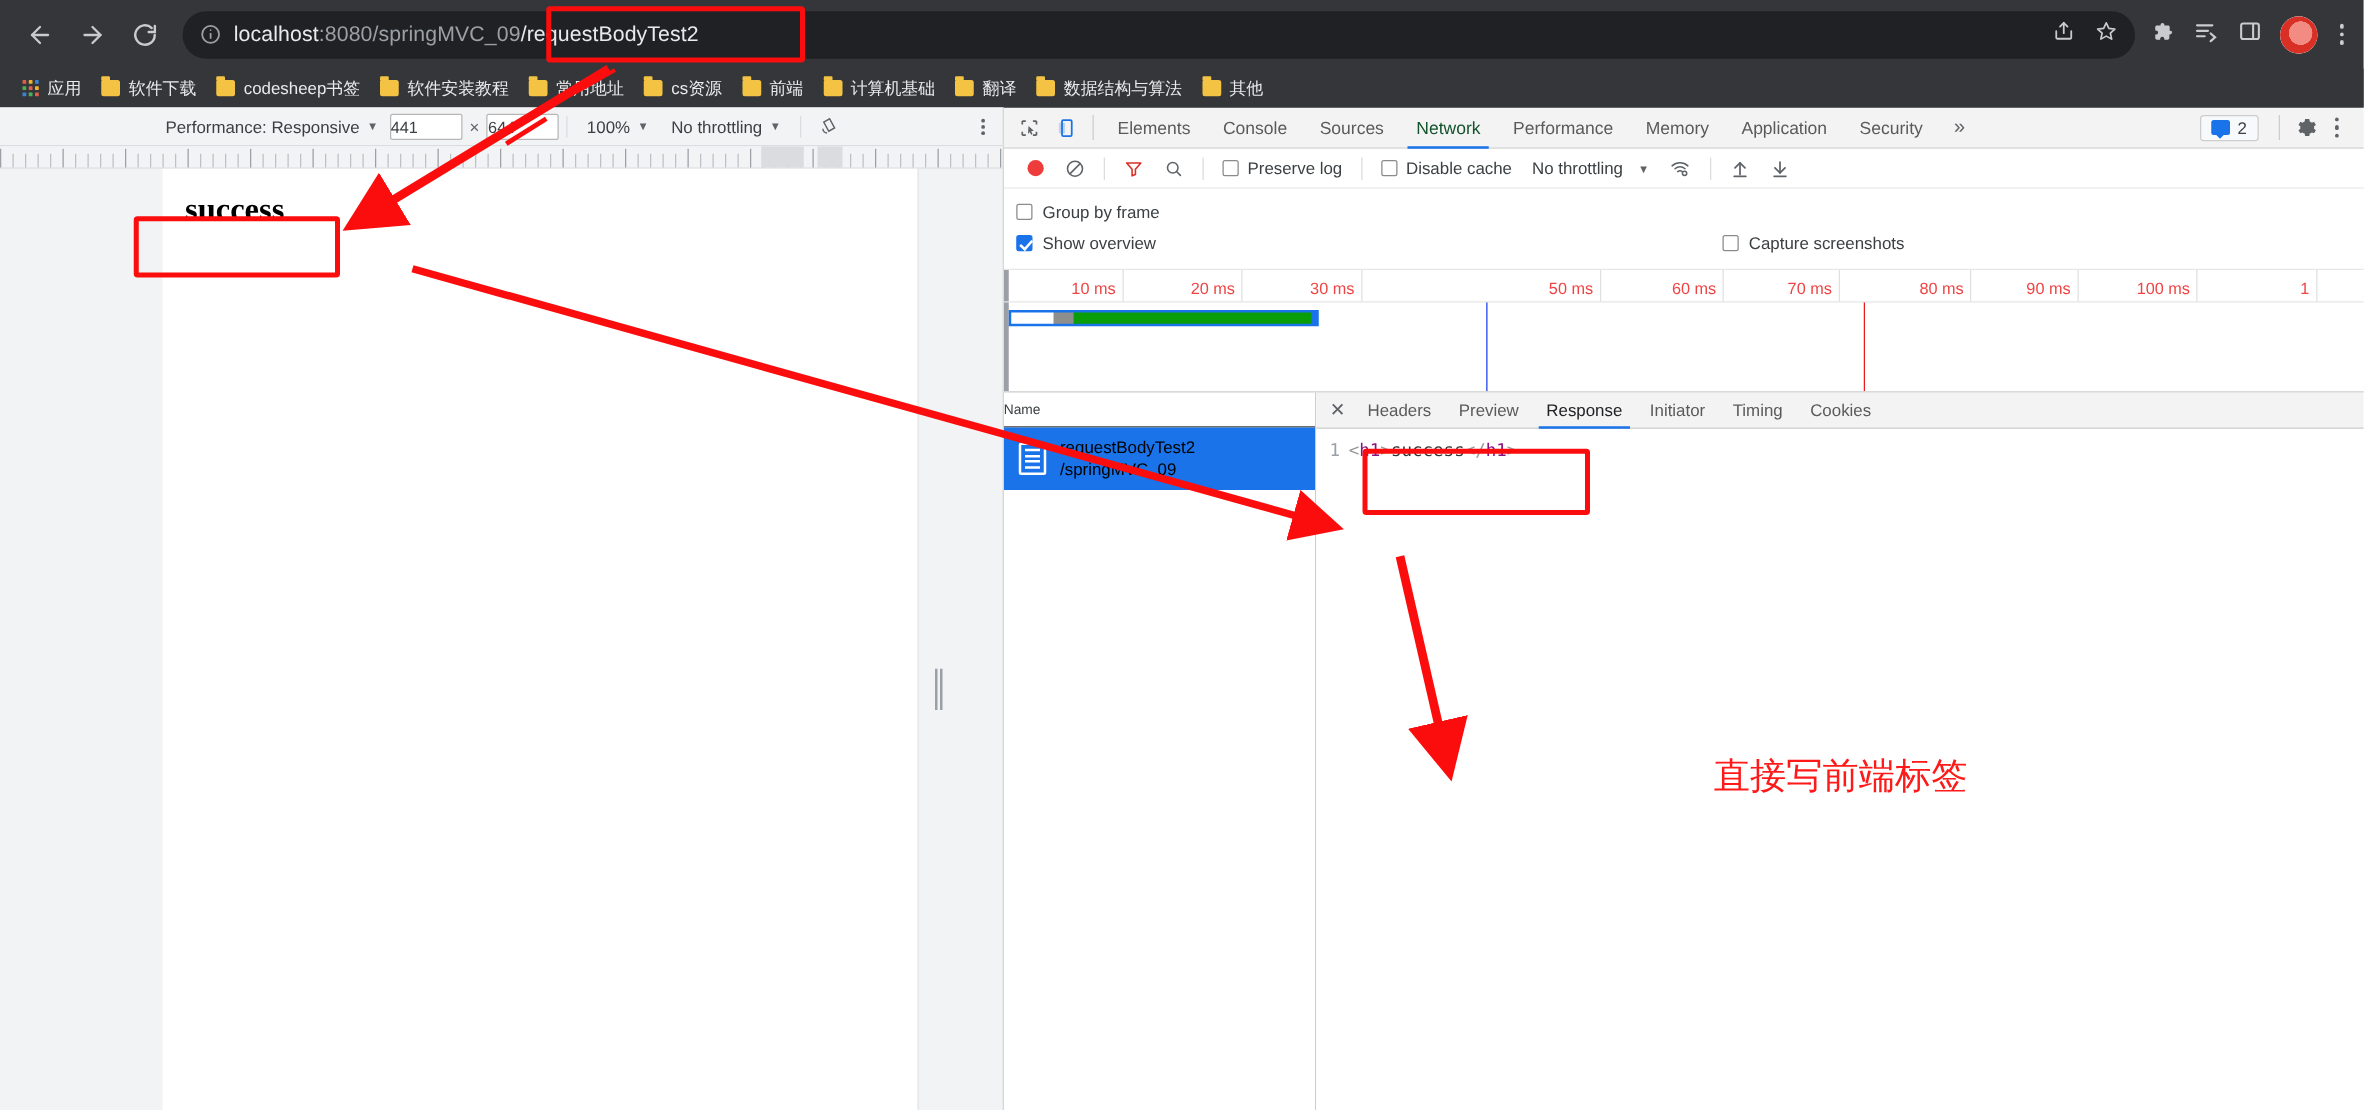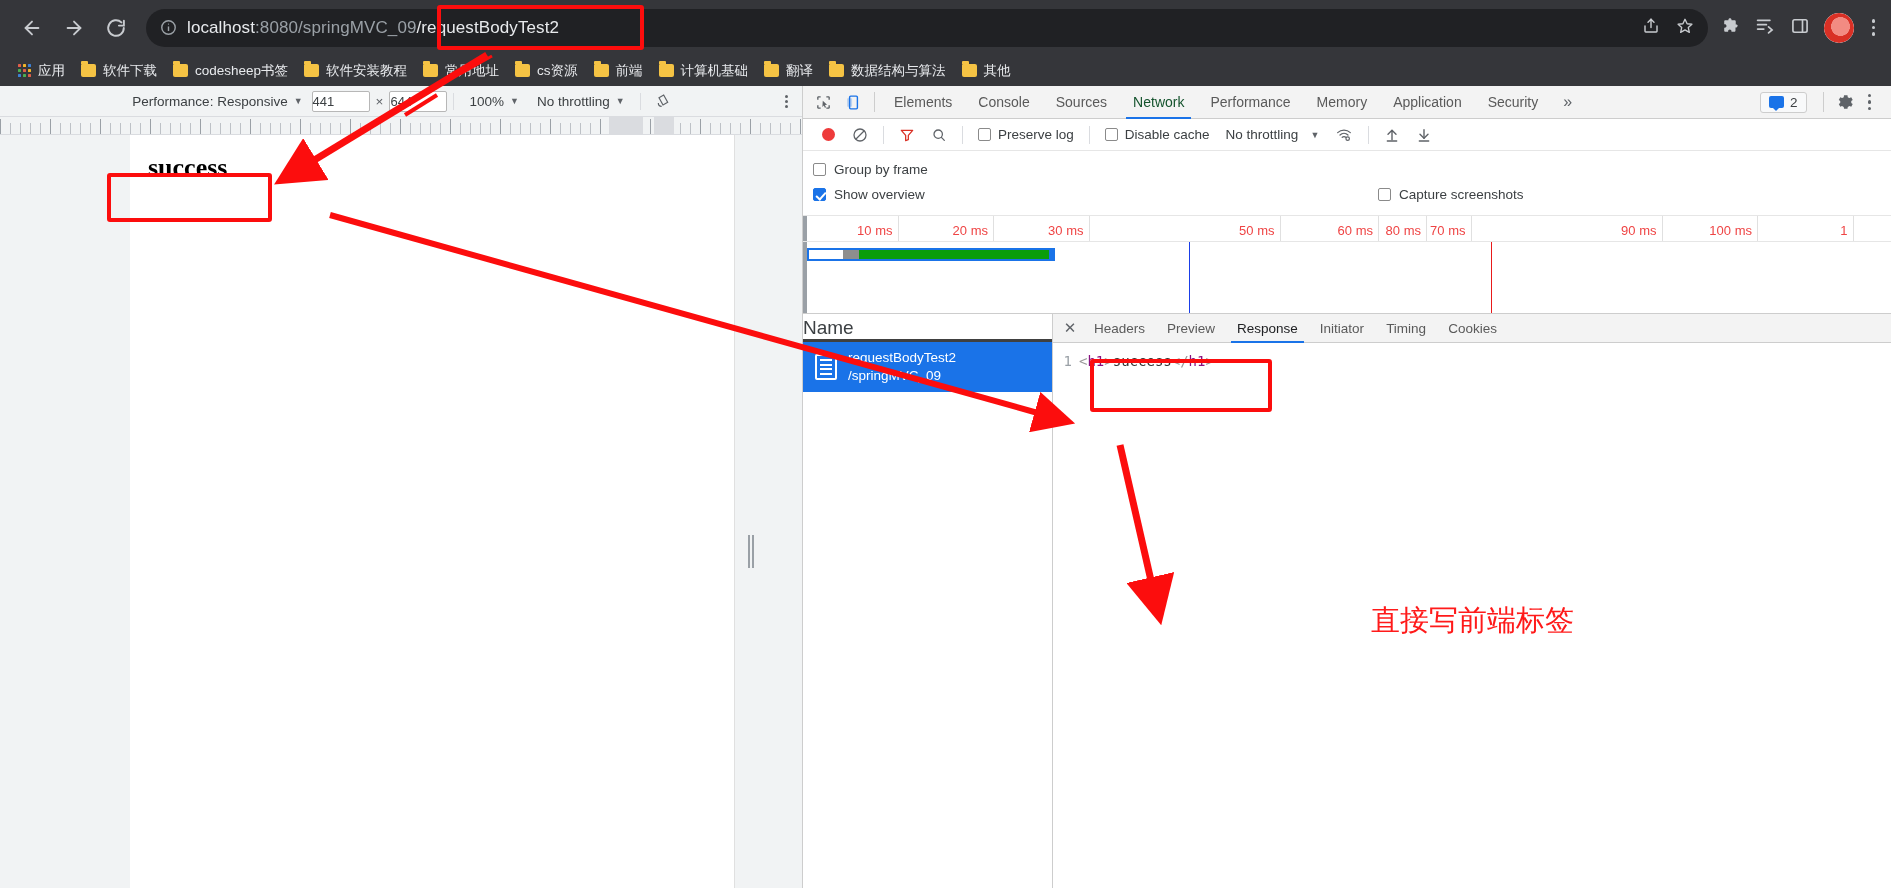--- a/index.html
+++ b/index.html
@@ -403,31 +403,31 @@
     width: 250px;
     flex: 0 0 250px;
     border-right: 1px solid #cdcdcd;
     display: flex;
     flex-direction: column;
     background: #fff;
   }
   .req-head {
     height: 28px;
     line-height: 28px;
-    font-size: 19px;
+    font-size: 11px;
     color: #3c4043;
-    border-bottom: 3px solid #404040;
+    border-bottom: 1px solid #404040;
   }
   .req-row {
     display: flex;
     align-items: center;
     gap: 11px;
     padding: 7px 20px 7px 12px;
     background: #1a73e8;
-    color: #ffffff;
+    color: #000000;
     font-size: 13.5px;
     height: 50px;
   }
   .doc-icon {
     width: 22px; height: 26px;
     border: 2px solid #fff;
     border-radius: 2px;
     flex: 0 0 auto;
     display: flex;
     flex-direction: column;
@@ -939,21 +939,21 @@
           </div>
           <div class="ov-tick" style="left: 0px; width: 477.5px;">
             <span>50 ms</span>
           </div>
           <div class="ov-tick" style="left: 16px; width: 560px;">
             <span>60 ms</span>
           </div>
           <div class="ov-tick" style="left: 0px; width: 668.5px;">
             <span>70 ms</span>
           </div>
-          <div class="ov-tick" style="left: 0px; width: 624px;">
+          <div class="ov-tick" style="left: 10px; width: 764px;">
             <span>80 ms</span>
           </div>
           <div class="ov-tick" style="left: 0px; width: 859.5px;">
             <span>90 ms</span>
           </div>
           <div class="ov-tick" style="left: 0px; width: 955px;">
             <span>100 ms</span>
           </div>
           <div class="ov-tick" style="left: 0px; width: 1050.5px;">
             <span>1</span>

